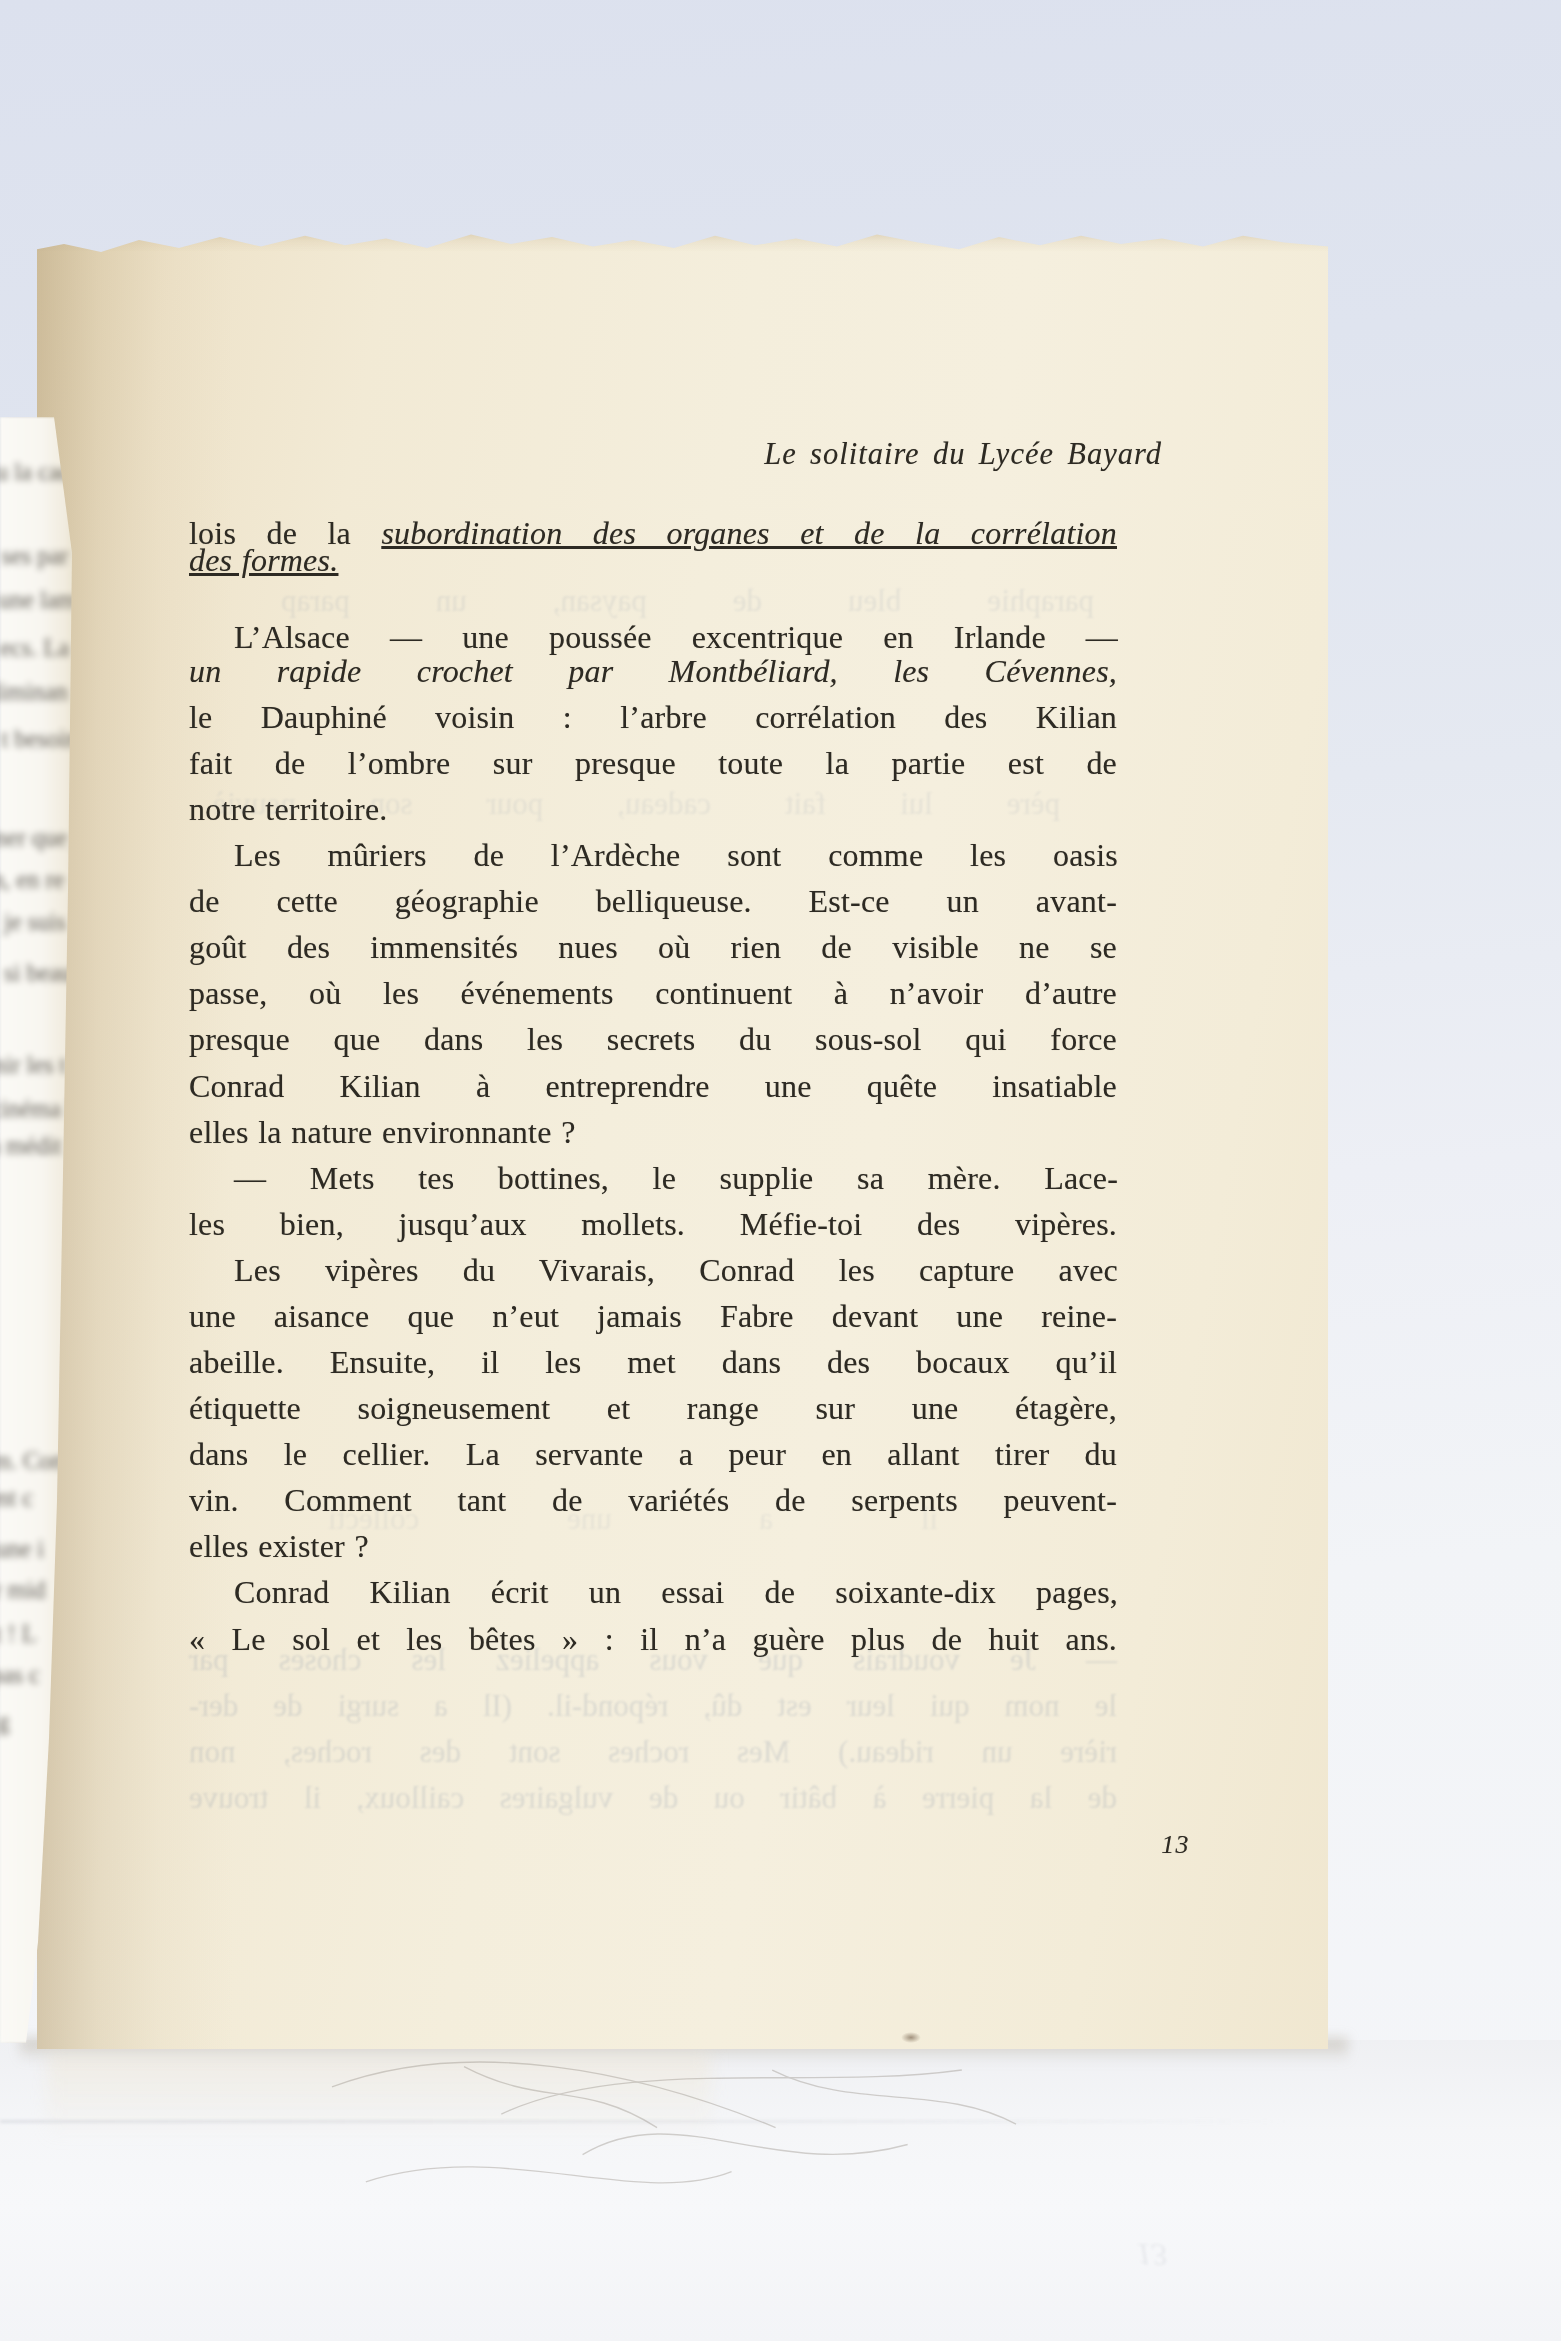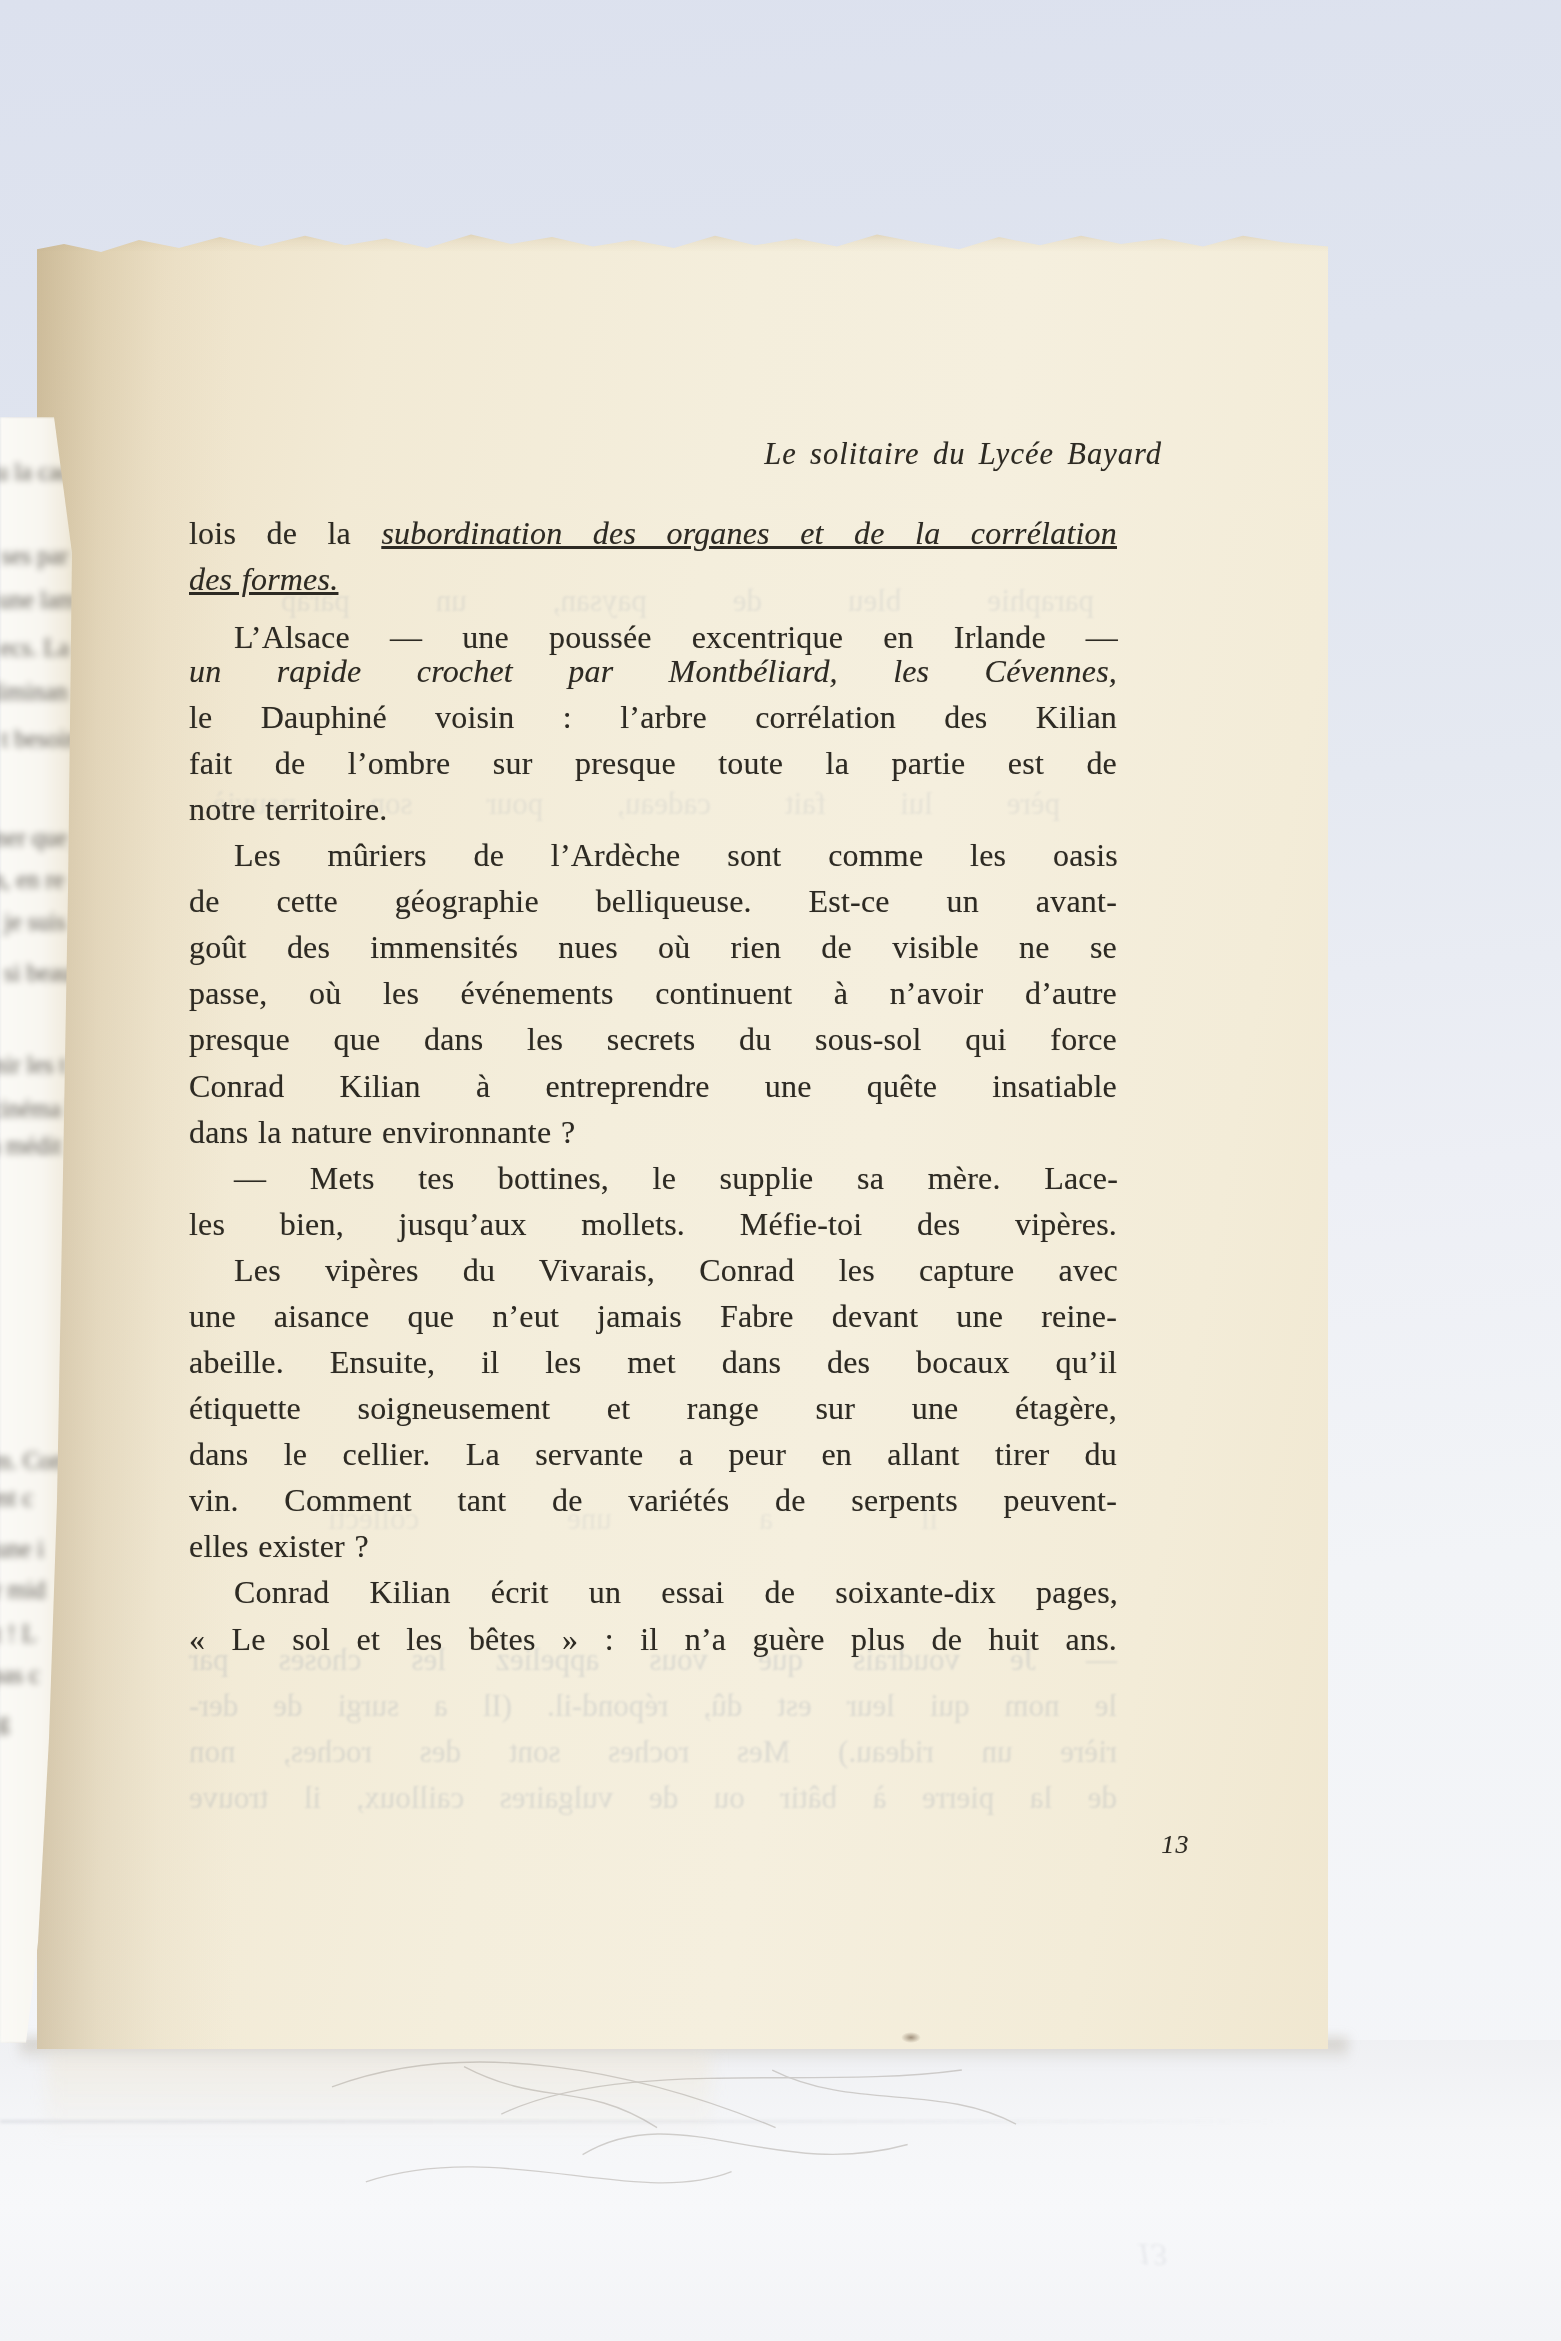--- a/index.html
+++ b/index.html
@@ -77,33 +77,33 @@
     <path d="M255,60 C370,120 430,80 540,150"></path>
   </g>
 </svg>
 
 <div class="page">
   <div class="deckle"></div>
   <div class="gutter-shade"></div>
   <div class="running-header">Le solitaire du Lycée Bayard</div>
   <div id="body-text">
       <div class="bl j" style="top: 283px;"><span>lois de la </span><span class="it">subordination des organes et de la corrélation</span></div>
-      <div class="bl noj" style="top: 329px;"><span class="it">des formes.</span></div>
+      <div class="bl noj" style="top: 310px;"><span class="it">des formes.</span></div>
       <div class="bl j ind" style="top: 375px; margin-top: 12px;"><span>L’Alsace — une poussée excentrique en Irlande —</span></div>
       <div class="bl j" style="top: 421px; font-style: italic;"><span>un rapide crochet par Montbéliard, les Cévennes,</span></div>
       <div class="bl j" style="top: 467px;"><span>le Dauphiné voisin : l’arbre corrélation des Kilian</span></div>
       <div class="bl j" style="top: 513px;"><span>fait de l’ombre sur presque toute la partie est de</span></div>
       <div class="bl noj" style="top: 559px;"><span>notre territoire.</span></div>
       <div class="bl j ind" style="top: 605px;"><span>Les mûriers de l’Ardèche sont comme les oasis</span></div>
       <div class="bl j" style="top: 651px;"><span>de cette géographie belliqueuse. Est-ce un avant-</span></div>
       <div class="bl j" style="top: 697px;"><span>goût des immensités nues où rien de visible ne se</span></div>
       <div class="bl j" style="top: 743px;"><span>passe, où les événements continuent à n’avoir d’autre</span></div>
       <div class="bl j" style="top: 789px;"><span>presque que dans les secrets du sous-sol qui force</span></div>
       <div class="bl j" style="top: 836px;"><span>Conrad Kilian à entreprendre une quête insatiable</span></div>
-      <div class="bl noj" style="top: 882px;"><span>dans la nature environnante ?</span></div>
+      <div class="bl noj" style="top: 882px;"><span>elles la nature environnante ?</span></div>
       <div class="bl j ind" style="top: 928px;"><span>— Mets tes bottines, le supplie sa mère. Lace-</span></div>
       <div class="bl j" style="top: 974px;"><span>les bien, jusqu’aux mollets. Méfie-toi des vipères.</span></div>
       <div class="bl j ind" style="top: 1020px;"><span>Les vipères du Vivarais, Conrad les capture avec</span></div>
       <div class="bl j" style="top: 1066px;"><span>une aisance que n’eut jamais Fabre devant une reine-</span></div>
       <div class="bl j" style="top: 1112px;"><span>abeille. Ensuite, il les met dans des bocaux qu’il</span></div>
       <div class="bl j" style="top: 1158px;"><span>étiquette soigneusement et range sur une étagère,</span></div>
       <div class="bl j" style="top: 1204px;"><span>dans le cellier. La servante a peur en allant tirer du</span></div>
       <div class="bl j" style="top: 1250px;"><span>vin. Comment tant de variétés de serpents peuvent-</span></div>
       <div class="bl noj" style="top: 1296px;"><span>elles exister ?</span></div>
       <div class="bl j ind" style="top: 1342px;"><span>Conrad Kilian écrit un essai de soixante-dix pages,</span></div>

